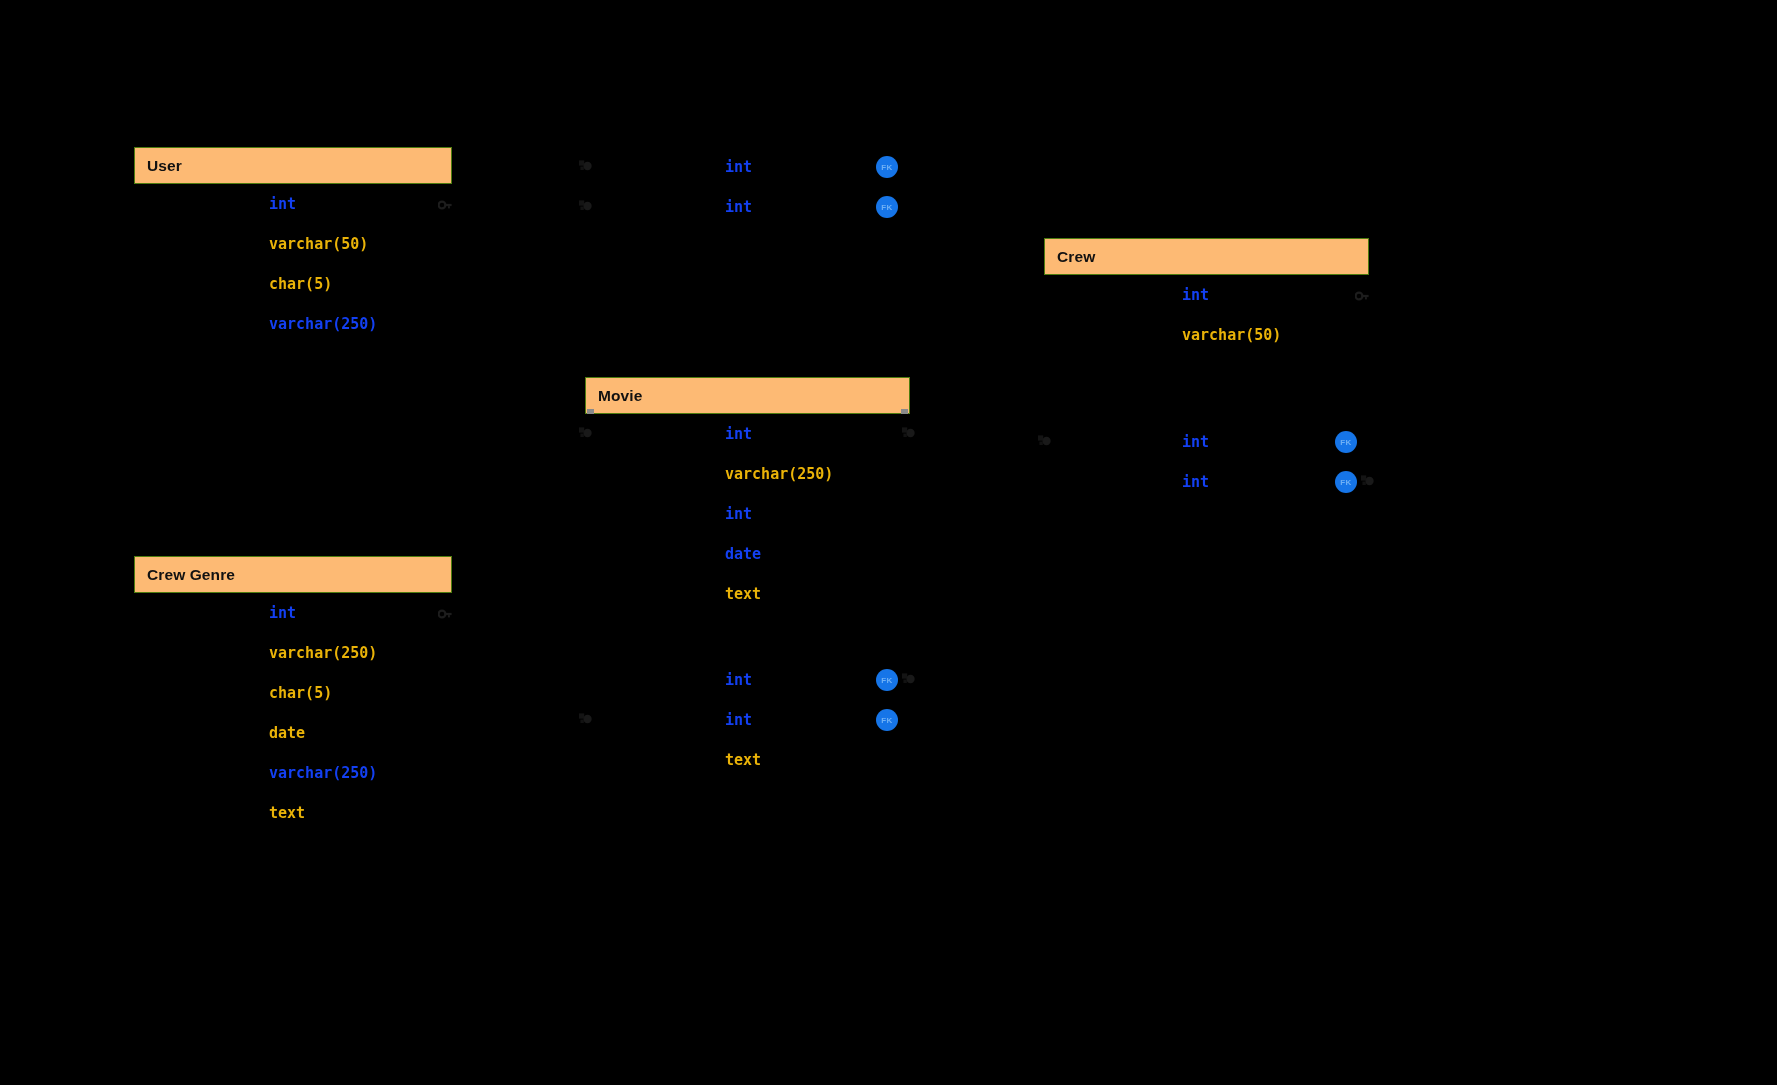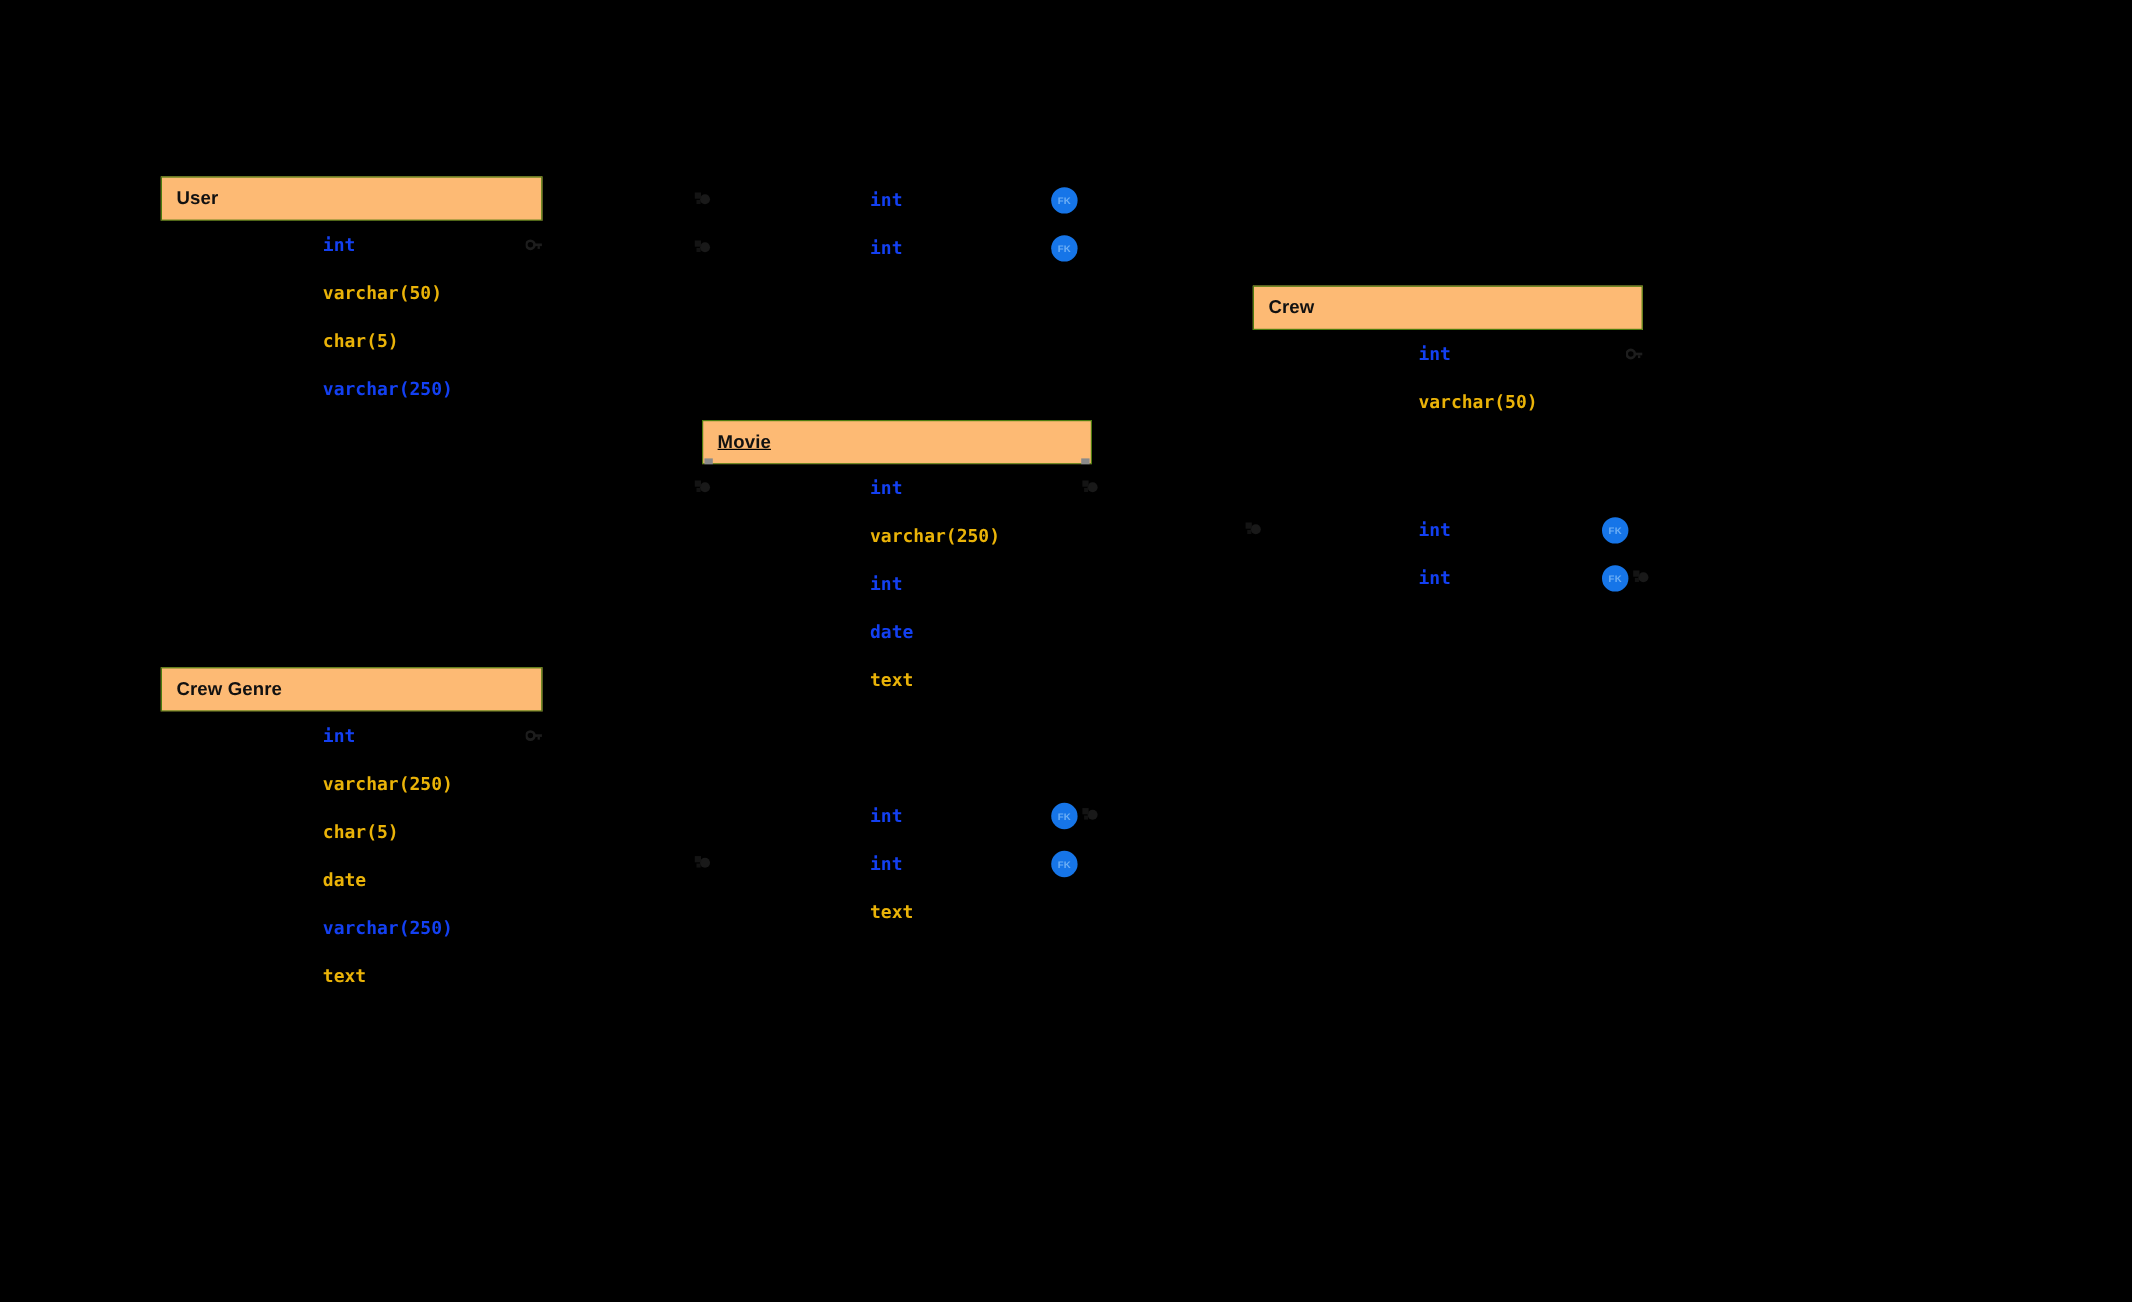--- a/index.html
+++ b/index.html
@@ -171,21 +171,21 @@
               <rect x="6.6" y="4.9" width="7" height="2.2" fill="#1d1d1d"></rect>
               <rect x="10" y="7.1" width="1.9" height="2.3" fill="#1d1d1d"></rect>
             </svg></span>
         </div>
         <div class="field-row">
           <span class="field-name"></span>
           <span class="field-type type-purple" style="left: 138px;">varchar(50)</span>
         </div>
       </div>
     </div>
-    <div class="table-node" style="left: 585px; top: 350px; width: 325px; text-decoration: underline;">
+    <div class="table-node" style="left: 585px; top: 377px; width: 325px;">
       <div class="table-header">
         <span class="table-title">Movie</span>
         <span class="hdr-handle left"></span>
         <span class="hdr-handle right"></span>
       </div>
       <div class="table-body">
         <div class="field-row">
           <span class="field-name"></span>
           <span class="field-type type-blue" style="left: 140px;">int</span>
           <span class="conn-handle" style="left: -7px; top: 11px;"><svg width="16" height="16" viewBox="0 0 16 16">

